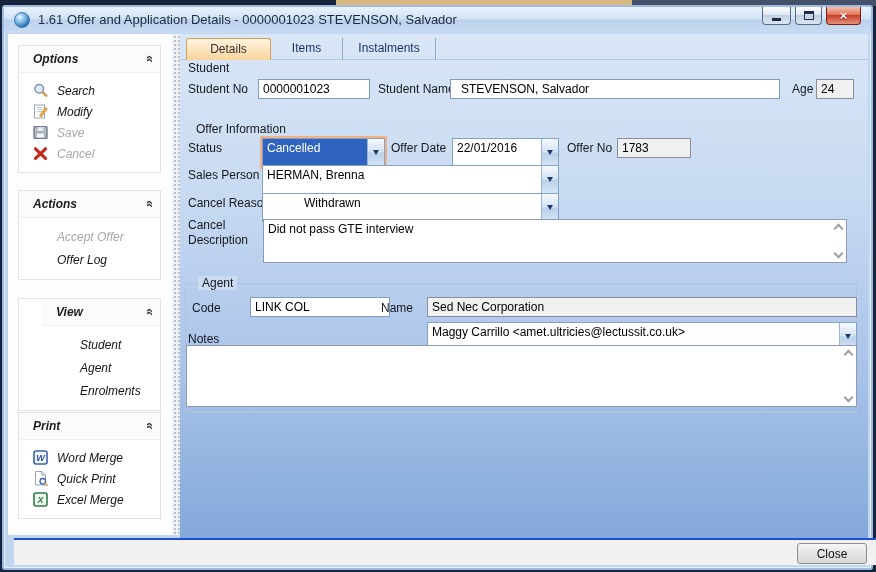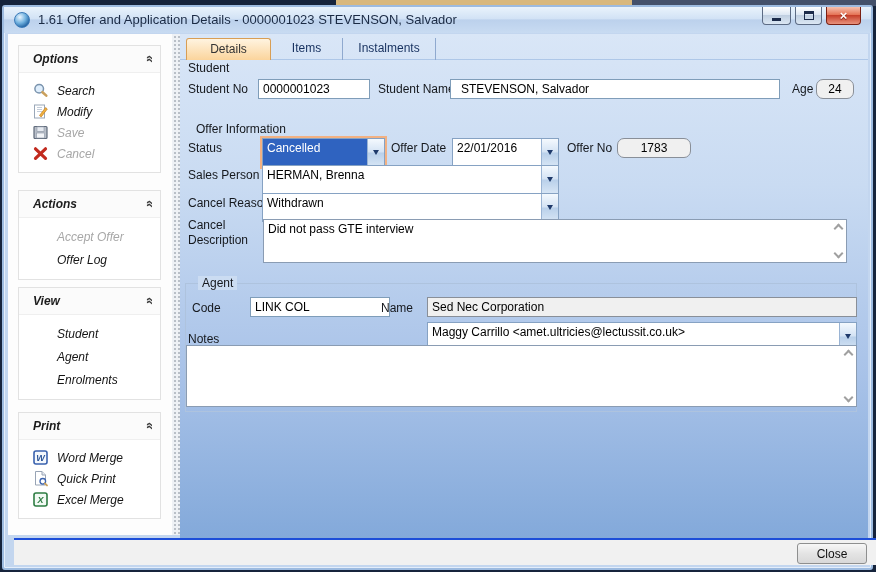--- a/index.html
+++ b/index.html
@@ -66,21 +66,21 @@
                 color:#333; position:relative; z-index:2; height:22px; }
   .tab.plain { width:72px; border-right:1px solid #8fa9cf; }
   .tab.plain2 { width:93px; }
 
   .lbl { position:absolute; font-size:12px; color:#15181d; white-space:nowrap; }
   .grp { position:absolute; font-size:12px; color:#15181d; white-space:nowrap; }
 
   .tin { position:absolute; height:20px; border:1px solid #7f9db9; background:#fff;
          font-family:"Liberation Sans", sans-serif; font-size:12px; padding:1px 4px; color:#000; }
   .tin.ro { background:#f0f0f0; border-color:#898f98; }
-  .tin.right { text-align:center;border-radius:7px; }
+  .tin.right { text-align:left; }
 
   .combo { position:absolute; height:29px; background:#fff; border:1px solid #86a2c3;
            display:flex; cursor:pointer; }
   .combo .val { flex:1; font-size:12px; padding:2px 4px 0; color:#000; white-space:nowrap; overflow:hidden; }
   .combo .cbtn { width:17px; border-left:1px solid #9ab4d4; display:flex; align-items:center; justify-content:center;
                  background:linear-gradient(#f4f9fe, #d4e3f4 48%, #b9d0ea 52%, #d6e5f5); }
   .combo .arr { width:0; height:0; border-left:3.5px solid transparent; border-right:3.5px solid transparent;
                 border-top:5px solid #1f3a6b; }
   .combo.focused { box-shadow:0 0 0 2px #f2b183; }
   .combo.focused .val { background:#2f63c0; color:#fff; }
@@ -185,21 +185,21 @@
       <div class="items">
         <div class="item noicon disabled">
           <span>Accept Offer</span>
         </div>
         <div class="item noicon">
           <span>Offer Log</span>
         </div>
       </div>
     </div>
 
-    <div class="panel" style="top:253px;">
+    <div class="panel" style="top:264px;padding-left:23px;">
       <div class="panel-header">
         <span>View</span>
         <span class="collapse">»</span>
       </div>
       <div class="items">
         <div class="item noicon">
           <span>Student</span>
         </div>
         <div class="item noicon">
           <span>Agent</span>
@@ -290,21 +290,21 @@
 
     <div class="lbl" style="left:8px; top:134px;">Sales Person</div>
     <div class="combo" style="left:82px; top:131px; width:297px;">
       <div class="val">HERMAN, Brenna</div>
       <div class="cbtn">
           <span class="arr"></span>
         </div>
     </div>
 
     <div class="lbl" style="left:8px; top:162px;">Cancel Reason</div>
-    <div class="combo" style="left:82px; top:159px; width:297px;">
+    <div class="combo" style="left:82px; top:159px; width:297px;padding-left:37px;">
       <div class="val">Withdrawn</div>
       <div class="cbtn">
           <span class="arr"></span>
         </div>
     </div>
 
     <div class="lbl" style="left:8px; top:184px; width:64px; white-space:normal; line-height:15px;">Cancel Description</div>
     <div class="ta-wrap" style="left:83px; top:185px; width:584px; height:44px;">
       <textarea style="">Did not pass GTE interview</textarea>
       <span class="chev up"></span>

